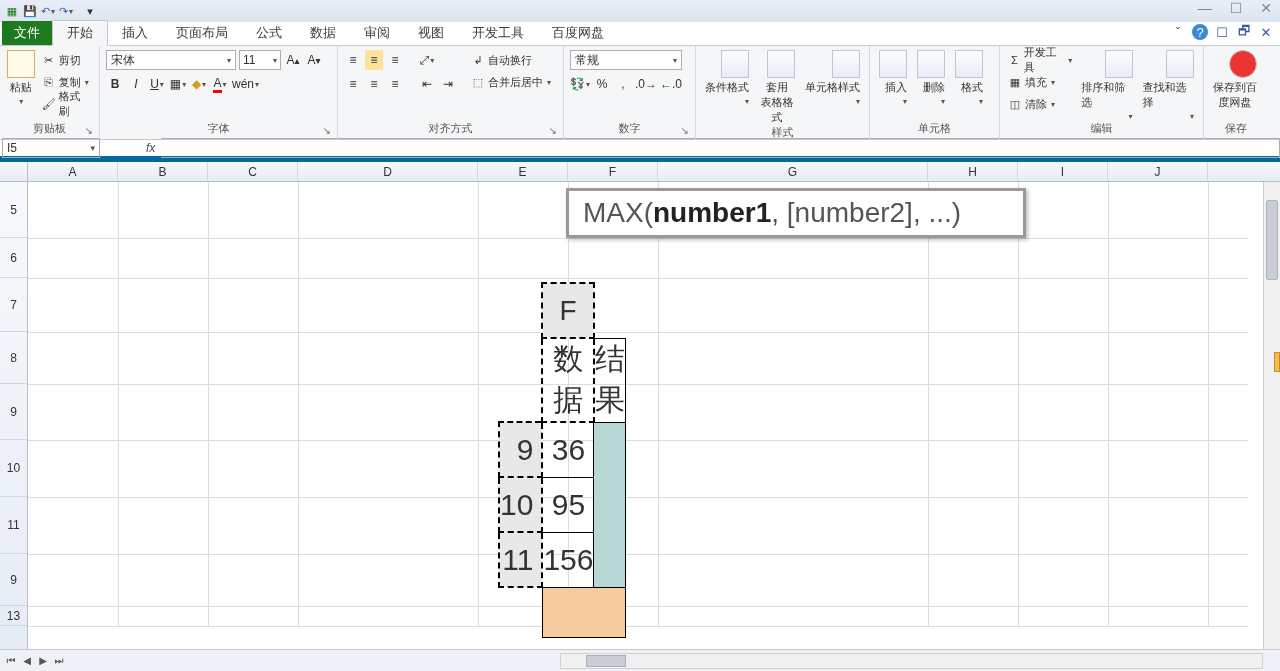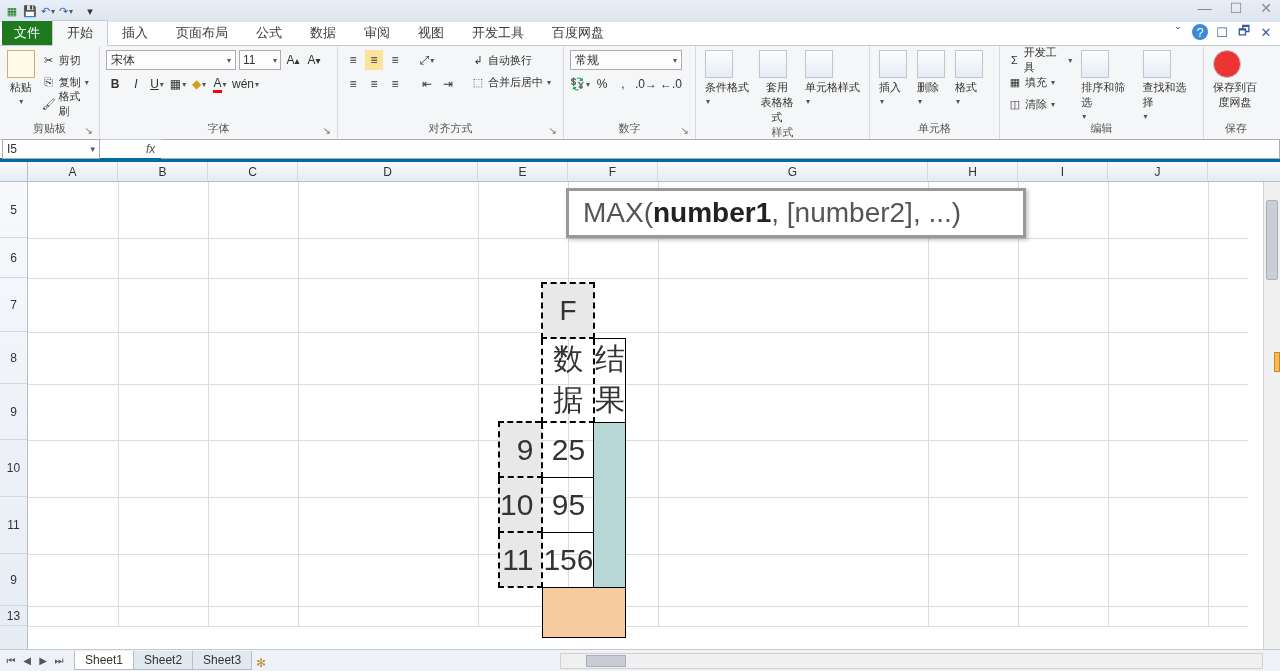--- a/index.html
+++ b/index.html
@@ -35,26 +35,26 @@
 .sbtn .si { width:14px; height:14px; display:flex; align-items:center; justify-content:center; font-size:11px; }
 
 .font-name { width:130px; height:20px; border:1px solid #abadb3; background:#fff; font-size:12px; padding:0 4px; display:flex; align-items:center; justify-content:space-between; }
 .font-size { width:42px; height:20px; border:1px solid #abadb3; background:#fff; font-size:12px; padding:0 3px; display:flex; align-items:center; justify-content:space-between; }
 .tool-row { display:flex; gap:3px; align-items:center; }
 .tbtn { min-width:18px; height:20px; display:flex; align-items:center; justify-content:center; font-size:12px; }
 .dd { font-size:8px; color:#555; margin-left:1px; }
 
 .num-sel { width:112px; height:20px; border:1px solid #abadb3; background:#fff; font-size:12px; padding:0 4px; display:flex; align-items:center; justify-content:space-between; }
 
-.vbtn { display:flex; flex-direction:column; align-items:flex-start; gap:2px; font-size:11px; padding:0 3px; }
+.vbtn { display:flex; flex-direction:column; align-items:flex-end; gap:2px; font-size:11px; padding:0 3px; }
 .vbtn .vi { width:28px; height:28px; border:1px solid #c0c6d0; background:linear-gradient(#fdfdff,#e6ecf5); }
 .vbtn .vlab { white-space:nowrap; }
 
 
-.fbar { height:22px; border-bottom:4px solid #0369a1; display:flex; align-items:center; background:#fff; }
+.fbar { height:22px; border-bottom:6px solid #0369a1; display:flex; align-items:center; background:#fff; }
 .namebox { width:98px; height:20px; margin:0 0 0 2px; border:1px solid #abadb3; display:flex; align-items:center; padding:0 4px; font-size:12px; justify-content:space-between; }
 .namebox .nd { font-size:9px; color:#555; }
 .fx { padding:0 6px; color:#555; font-style:italic; font-size:12px; }
 .formula-in { flex:1; height:20px; border:1px solid #abadb3; border-left:none; padding:0 4px; font-size:12px; }
 
 
 .grid-wrap { position:relative; height:487px; overflow:hidden; }
 .colhdr { display:flex; height:20px; background:linear-gradient(#f7f9fc,#e6ecf4); border-bottom:1px solid #b8bec7; }
 .rowhdr-corner { width:28px; border-right:1px solid #b8bec7; background:linear-gradient(#f7f9fc,#e6ecf4); }
 .ch { border-right:1px solid #d2d8e0; text-align:center; font-size:12px; line-height:20px; color:#333; }
@@ -400,21 +400,21 @@
             <td class="dash-border" style="width:90px;height:55px;background:#e8e8e8">F</td>
             <td style="border:none"></td>
           </tr>
           <tr>
             <td style="border:none;height:50px"></td>
             <td class="dash-border" style="font-size:30px">数据</td>
             <td style="width:260px;font-size:30px">结果</td>
           </tr>
           <tr>
             <td class="dash-border" style="text-align:right;padding-right:8px;height:55px;font-size:30px;background:#e8e8e8">9</td>
-            <td style="font-size:30px">25</td>
+            <td style="font-size:30px">36</td>
             <td rowspan="3" style="background:#b8d8d8"></td>
           </tr>
           <tr>
             <td class="dash-border" style="text-align:right;padding-right:8px;height:55px;font-size:30px;background:#e8e8e8">10</td>
             <td style="font-size:30px">95</td>
           </tr>
           <tr>
             <td class="dash-border" style="text-align:right;padding-right:8px;height:55px;font-size:30px;background:#e8e8e8">11</td>
             <td style="font-size:30px">156</td>
           </tr>
@@ -433,22 +433,16 @@
   <div class="sel-ind" style="top:190px"></div>
 </div>
 
 <div class="sheetbar">
   <div class="nav-ar">
     <span>⏮</span>
     <span>◀</span>
     <span>▶</span>
     <span>⏭</span>
   </div>
-  <div class="sheet-tabs">
-    <div class="stab active">Sheet1</div>
-    <div class="stab">Sheet2</div>
-    <div class="stab">Sheet3</div>
-    <div class="star">✻</div>
-  </div>
   <div class="hscroll-track">
     <div class="hscroll-thumb"></div>
   </div>
 </div>
 
 </body></html>

